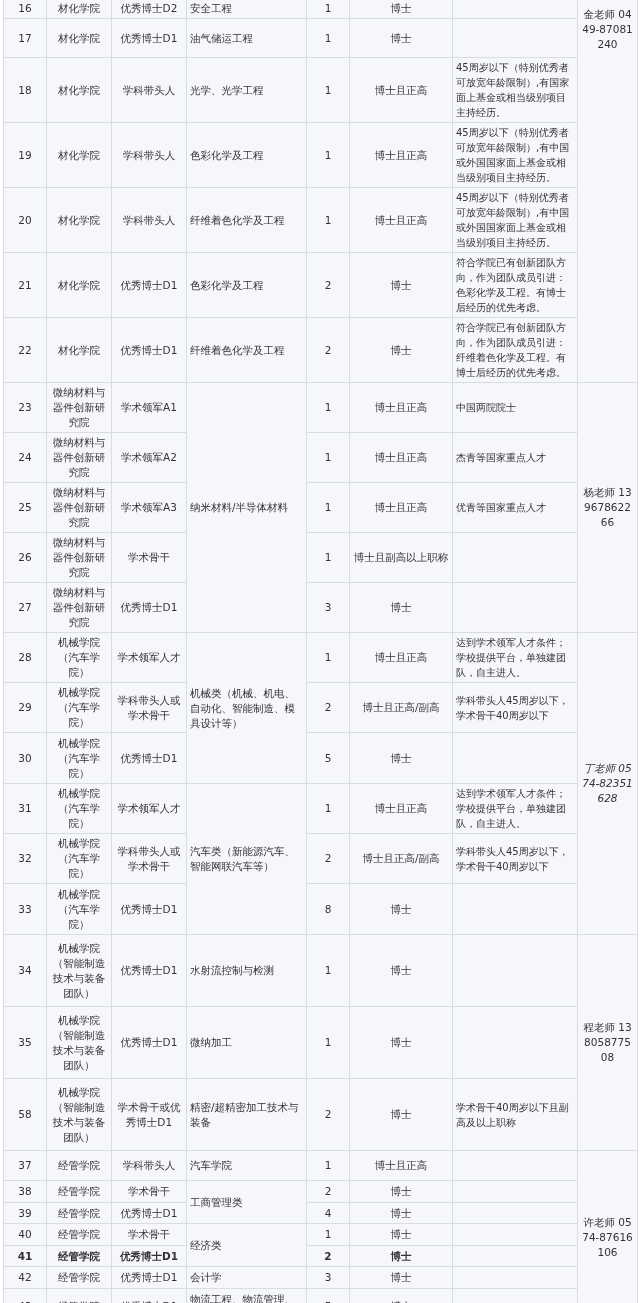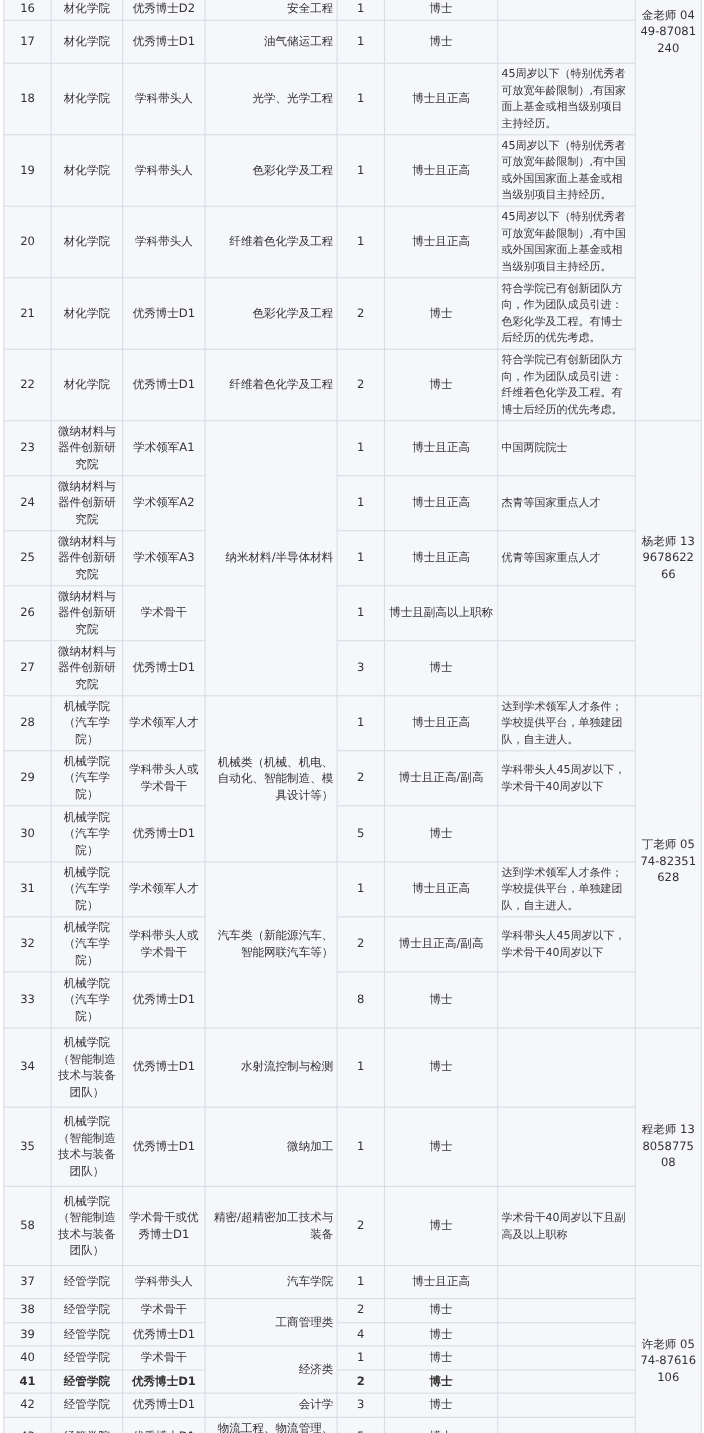--- a/index.html
+++ b/index.html
@@ -2,21 +2,21 @@
 <html><head>
 <meta charset="utf-8">
 <style>
   html, body { margin: 0; padding: 0; background: #ffffff; }
   body { width: 640px; height: 1303px; overflow: hidden; position: relative;
          font-family: "DejaVu Sans", "Liberation Sans", sans-serif; color: #333333; }
   .tbl { position: absolute; left: 3px; top: -2px; width: 634px; border-collapse: collapse;
          table-layout: fixed; background: #f6f7fb; }
   .tbl td { border: 1px solid #d9dce3; font-size: 10.5px; line-height: 15px; padding: 1px 3px;
             text-align: center; vertical-align: middle; word-break: break-all; color: #333; }
-  .tbl td.l { text-align: right; }
+  .tbl td.l { text-align: left; }
   .tbl td.note { text-align: left; font-size: 10px; }
 </style>
 </head>
 <body>
 
 <table class="tbl">
   <colgroup>
     <col style="width:43px">
       <col style="width:65px">
       <col style="width:75px">
@@ -134,21 +134,21 @@
         <td class="note"></td>
       </tr>
       <tr style="height: 50px;">
         <td>28</td>
         <td>机械学院（汽车学院）</td>
         <td>学术领军人才</td>
         <td class="l" rowspan="3">机械类（机械、机电、自动化、智能制造、模具设计等）</td>
         <td>1</td>
         <td>博士且正高</td>
         <td class="note">达到学术领军人才条件；学校提供平台，单独建团队，自主进人。</td>
-        <td rowspan="6" style="vertical-align: middle;">丁老师 0574-82351628</td>
+        <td rowspan="6" style="vertical-align: middle; font-style: italic;">丁老师 0574-82351628</td>
       </tr>
       <tr style="height: 50px;">
         <td>29</td>
         <td>机械学院（汽车学院）</td>
         <td>学科带头人或学术骨干</td>
         <td>2</td>
         <td>博士且正高/副高</td>
         <td class="note">学科带头人45周岁以下，学术骨干40周岁以下</td>
       </tr>
       <tr style="height: 51px;">

